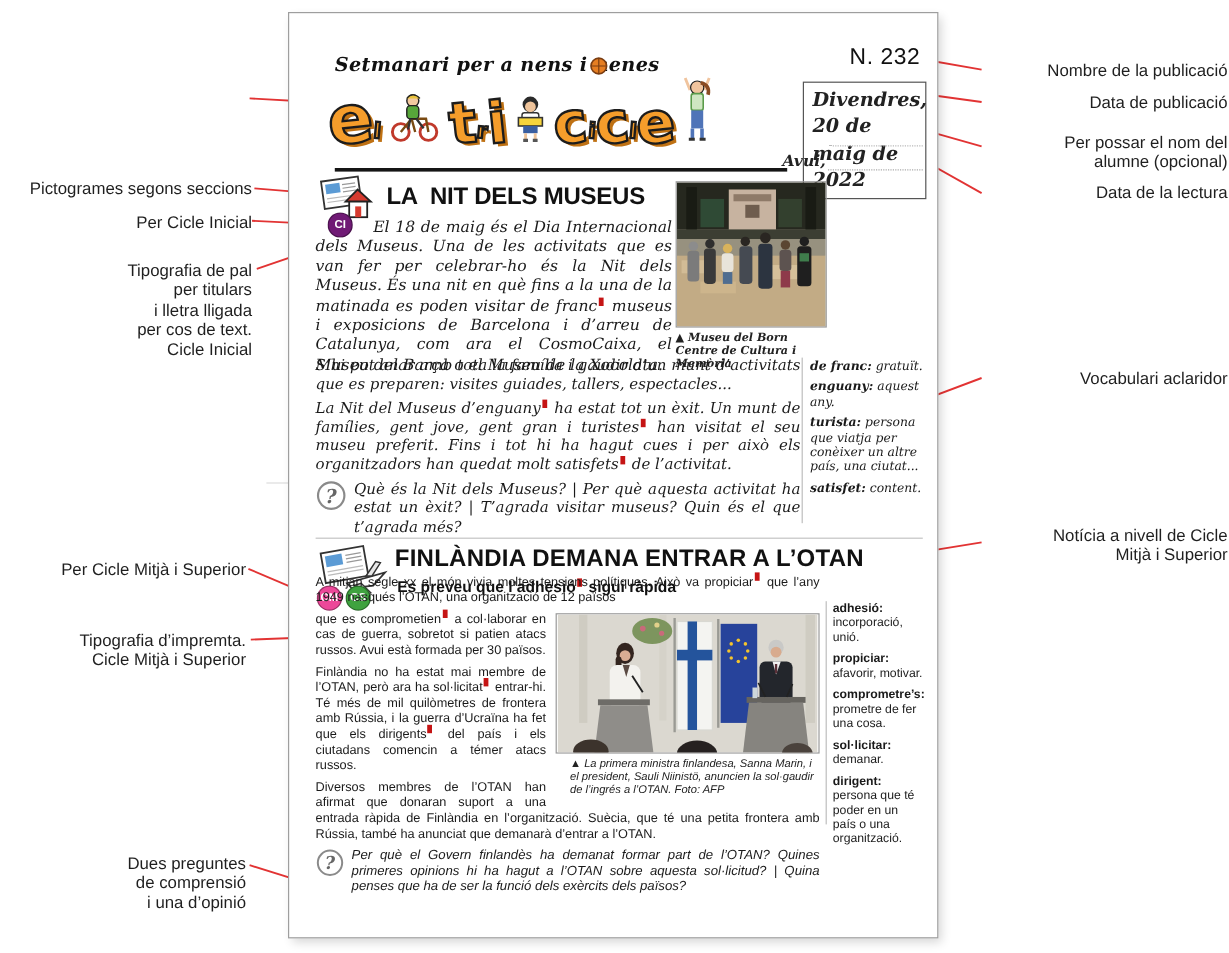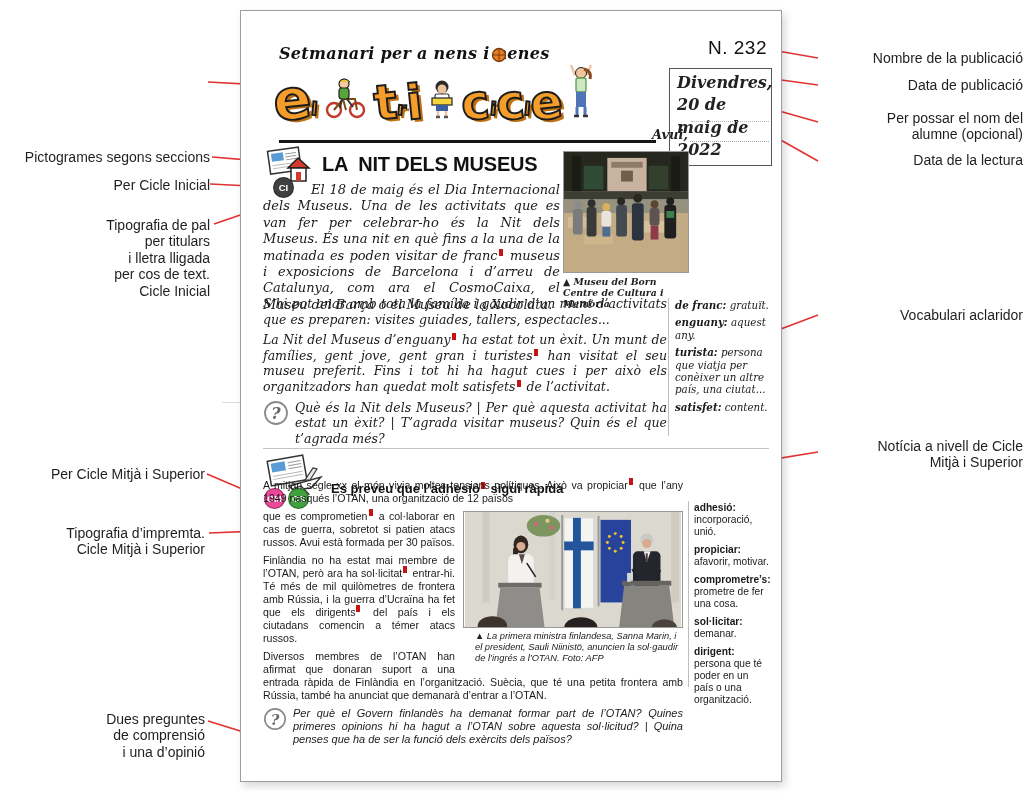--- a/index.html
+++ b/index.html
@@ -39,21 +39,21 @@
   .avui-row .lbl { font-size: 13px; font-weight: bold; color: #222; }
   .avui-row .dots { flex: 1; border-bottom: 1px dotted #aaa; height: 14px; margin-left: 2px; }
   .rule { left: 38px; top: 129px; width: 377px; height: 3px; background: #151515; }
 
   
   .picto1 { left: 24px; top: 134px; }
   .t1 { left: 81px; top: 142px; font-size: 20px; font-weight: 700; color: #111; white-space: pre; letter-spacing: -.2px; }
   .badge { width: 21px; height: 21px; border-radius: 50%; color: #fff; font-weight: 800; font-size: 9.5px;
            display: flex; align-items: center; justify-content: center; border: 1.5px solid rgba(0,0,0,.35);
            font-family: "Liberation Sans", sans-serif; position: static; }
-  .ci { position: absolute; left: 32px; top: 166px; background: #404040; }
+  .ci { position: absolute; left: 32px; top: 166px; background: #701a75; }
   .para1 { left: 22px; top: 171px; width: 297px; font-size: 13px; line-height: 16.4px; color: #1a1a1a; text-indent: 48px; }
   .photo1 { left: 322px; top: 140px; width: 128px; }
   .photo1 svg { display: block; border: 1px solid #999; }
   .cap1 { font-size: 9.3px; line-height: 11px; color: #222; margin-top: 3px; font-weight: bold; }
   .a1-flow { left: 22px; top: 285px; width: 404px; }
   .a1-flow p { font-size: 12.5px; line-height: 15.6px; color: #1a1a1a; margin-bottom: 5px; }
   .qrow { display: flex; align-items: flex-start; margin-top: 2px; }
   .qrow .qicon { flex: 0 0 auto; margin-right: 6px; }
   .qtext { font-size: 12.5px; line-height: 15.6px; }
   .vline1 { left: 427px; top: 287px; width: 1px; height: 138px; background: #bdbdbd; }
@@ -275,20 +275,21 @@
       <g transform="rotate(-10 24 18)">
         <rect x="6" y="6" width="36" height="25" fill="#fff" stroke="#333" stroke-width="1.5"></rect>
         <rect x="9" y="9" width="14" height="9" fill="#5b9bd5"></rect>
         <path d="M26 11 H39 M26 14 H39 M26 17 H39" stroke="#999" stroke-width="1"></path>
         <path d="M9 22 H39 M9 25 H39" stroke="#bbb" stroke-width="1"></path>
       </g>
       <polygon points="26,34 58,25 48,36 30,38" fill="#fff" stroke="#333" stroke-width="1.4"></polygon>
       <polygon points="42,28 50,16 54,17 47,28" fill="#e8e8e8" stroke="#333" stroke-width="1.2"></polygon>
       <polygon points="32,36 42,44 46,42 38,34" fill="#d8d8d8" stroke="#333" stroke-width="1.2"></polygon>
     </svg></div>
+    <h2 class="t2">FINLÀNDIA DEMANA ENTRAR A L’OTAN</h2>
     <p class="sub2">Es preveu que l’adhesió<span class="vmark"></span> sigui ràpida</p>
     <div class="badges2">
       <div class="badge cm">CM</div>
       <div class="badge cs">CS</div>
     </div>
 
     <div class="a2-flow sans">
       <p class="just">A mitjan segle xx el món vivia moltes tensions polítiques. Això va propiciar<span class="vmark"></span> que l’any 1949 nasqués l’OTAN, una organització de 12 països</p>
       <div class="photo2-float">
         <svg width="220" height="117" viewBox="0 0 220 117">

